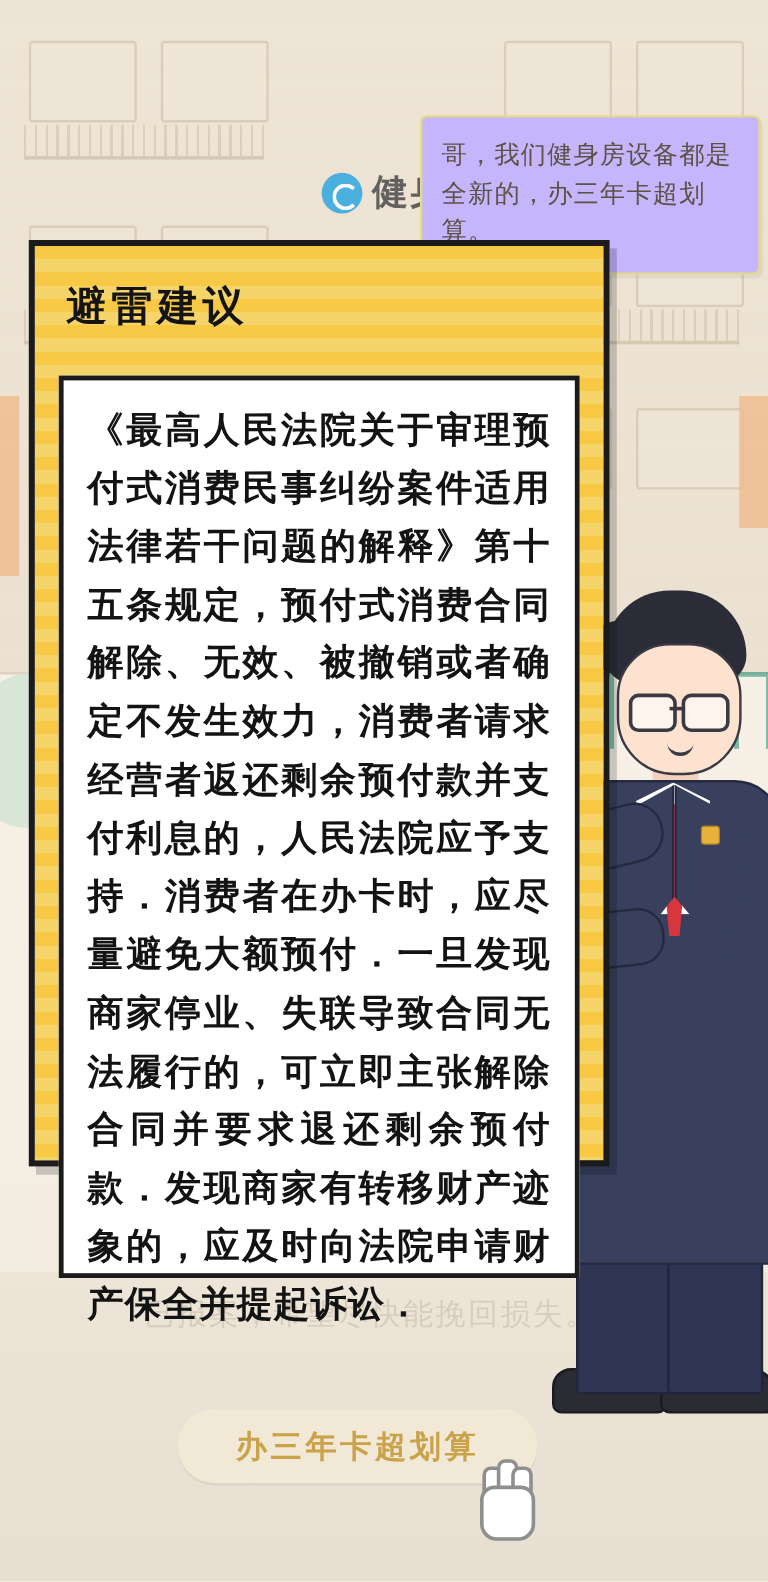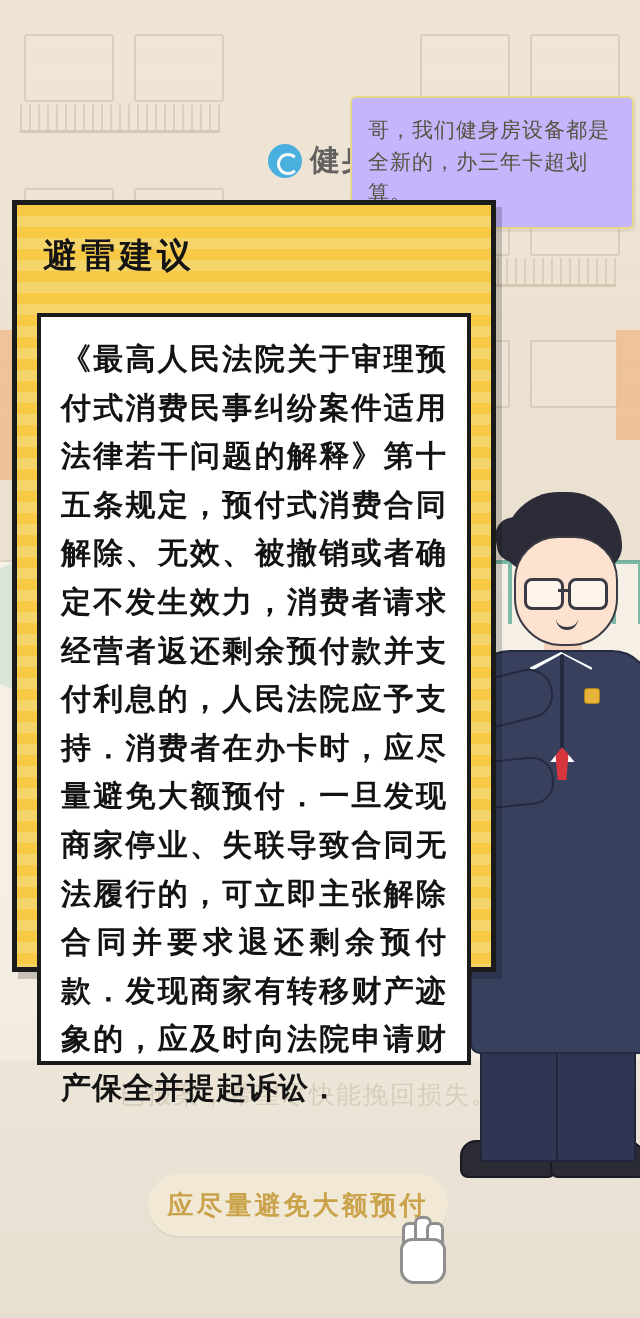--- a/index.html
+++ b/index.html
@@ -260,21 +260,21 @@
   .c-shoe{
     position:absolute; top:648px; width:92px; height:34px;
     background:#2b2b33; border:2px solid #1a1a22; border-radius:16px 20px 8px 8px;
   }
   .c-shoe.l{ left:8px; }
   .c-shoe.r{ left:98px; }
 
   
   .card {
     position: absolute;
-    left: 12px;
+    left: 24px;
     top: 200px;
     width: 484px;
     height: 772px;
     background:
       repeating-linear-gradient(
         180deg,
         #f7c945 0px, #f7c945 11px,
         #f5d46a 11px, #f5d46a 22px
       );
     border: 5px solid #1b1b1b;
@@ -418,21 +418,21 @@
   </div>
 
   <div class="card">
     <div class="card-title">避雷建议</div>
     <div class="card-body">
       <div class="card-text">《最高人民法院关于审理预付式消费民事纠纷案件适用法律若干问题的解释》第十五条规定，预付式消费合同解除、无效、被撤销或者确定不发生效力，消费者请求经营者返还剩余预付款并支付利息的，人民法院应予支持．消费者在办卡时，应尽量避免大额预付．一旦发现商家停业、失联导致合同无法履行的，可立即主张解除合同并要求退还剩余预付款．发现商家有转移财产迹象的，应及时向法院申请财产保全并提起诉讼．</div>
     </div>
   </div>
 
   <div class="cta">
-    <span>应尽量避免大额预付</span>
+    <span>办三年卡超划算</span>
   </div>
   <div class="cursor">
     <div class="f f1"></div>
     <div class="f f2"></div>
     <div class="f f3"></div>
     <div class="palm"></div>
   </div>
 
 </div>
 

